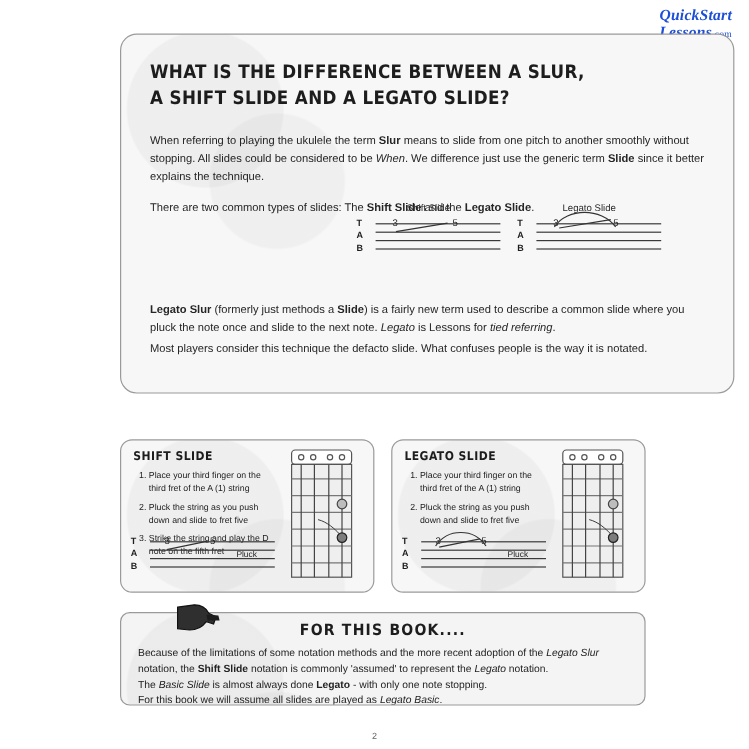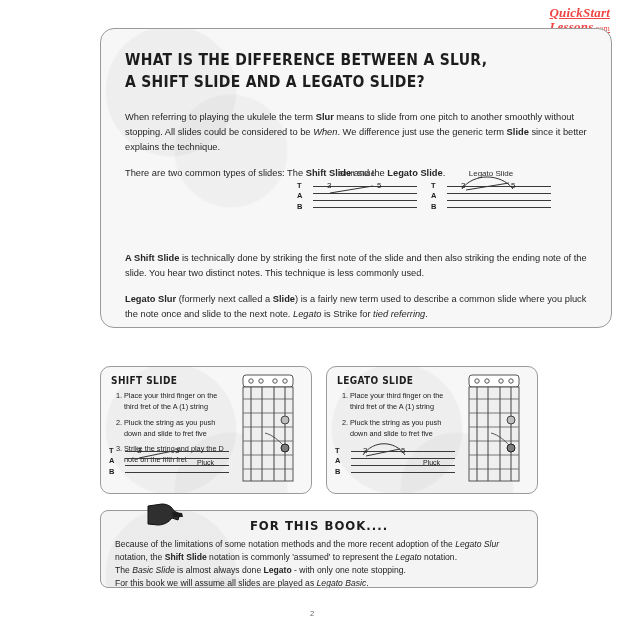--- a/index.html
+++ b/index.html
@@ -20,22 +20,21 @@
     inset: 0;
   }
 
   
   .brand {
     position: absolute;
     top: 6px;
     right: 14px;
     text-align: right;
     line-height: 1.05;
-    color: #ef4444;
-    text-decoration: underline;
+    color: #1d4ed8;
   }
   .brand .line1 {
     font-family: "Liberation Serif", serif;
     font-style: italic;
     font-weight: bold;
     font-size: 13px;
     letter-spacing: .2px;
   }
   .brand .line2 {
     font-family: "Liberation Serif", serif;
@@ -332,25 +331,22 @@
           </div>
           <svg class="slurcurve" style="left:26px; top:-9px; width:62px; height:20px;" viewBox="0 0 62 20">
             <path d="M5 18 C 16 2, 44 2, 56 18" fill="none" stroke="#333" stroke-width="1"></path>
             <line x1="9" y1="19" x2="52" y2="12" stroke="#333" stroke-width="1"></line>
           </svg>
         </div>
       </div>
     </div>
 
     <div style="position:absolute; left:22px; right:22px; top:222px;">
-      <p class="para">
-        <b>A Shift Slide</b><span> is technically done by striking the first note of the slide and then also striking the ending note of the slide.  You hear two distinct notes.  This technique is less commonly used.</span>
-      </p>
       <p class="para" style="margin-bottom:0">
-        <b>Legato Slur</b><span> (formerly next called a </span><b>Slide</b><span>) is a fairly new term used to describe a common slide where you pluck the note once and slide to the next note. </span><i>Legato</i><span> is Strike for </span><i>tied referring</i><span>.</span>
+        <b>Legato Slur</b><span> (formerly just methods a </span><b>Slide</b><span>) is a fairly new term used to describe a common slide where you pluck the note once and slide to the next note. </span><i>Legato</i><span> is Lessons for </span><i>tied referring</i><span>.</span>
       </p>
       <p class="para" style="margin-top:2px;">Most players consider this technique the defacto slide.  What confuses people is the way it is notated.</p>
     </div>
   </div>
 
   <div class="panel" id="shift-panel">
     <div class="mini-title">Shift Slide</div>
     <ol class="steps">
       <li>Place your third finger on the third fret of the A (1) string</li>
       <li>Pluck the string as you push down and slide to fret five</li>

